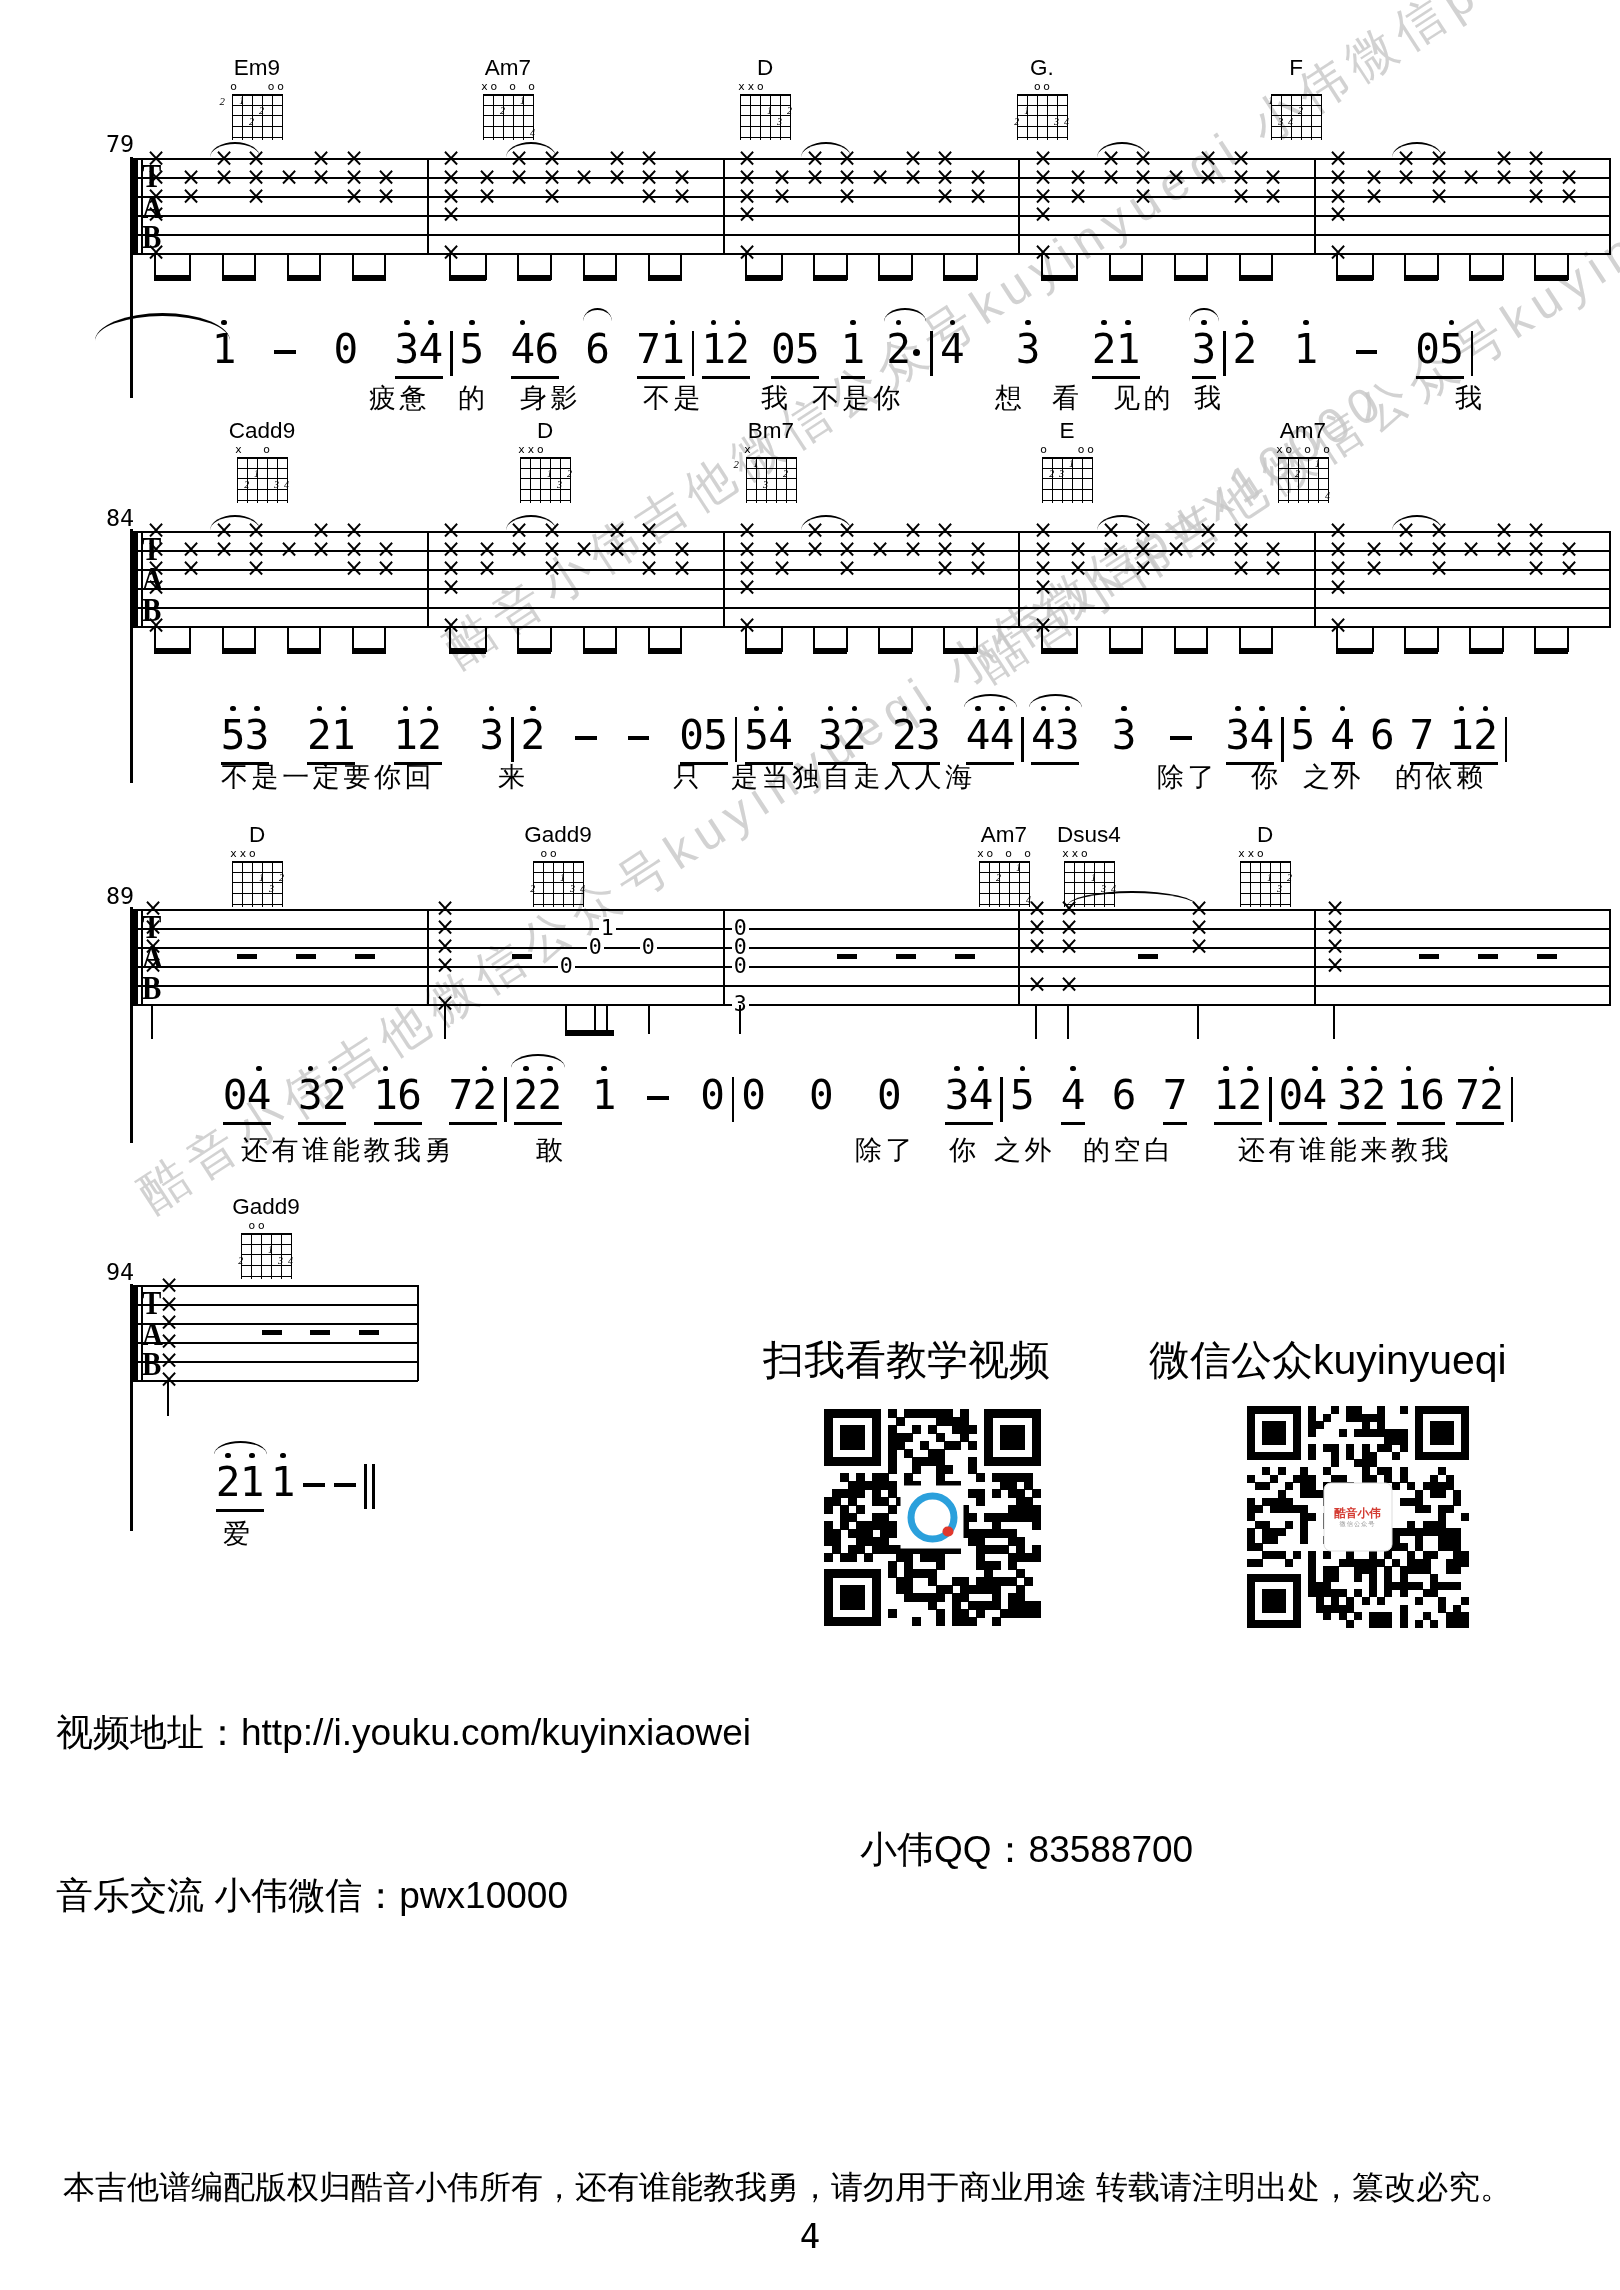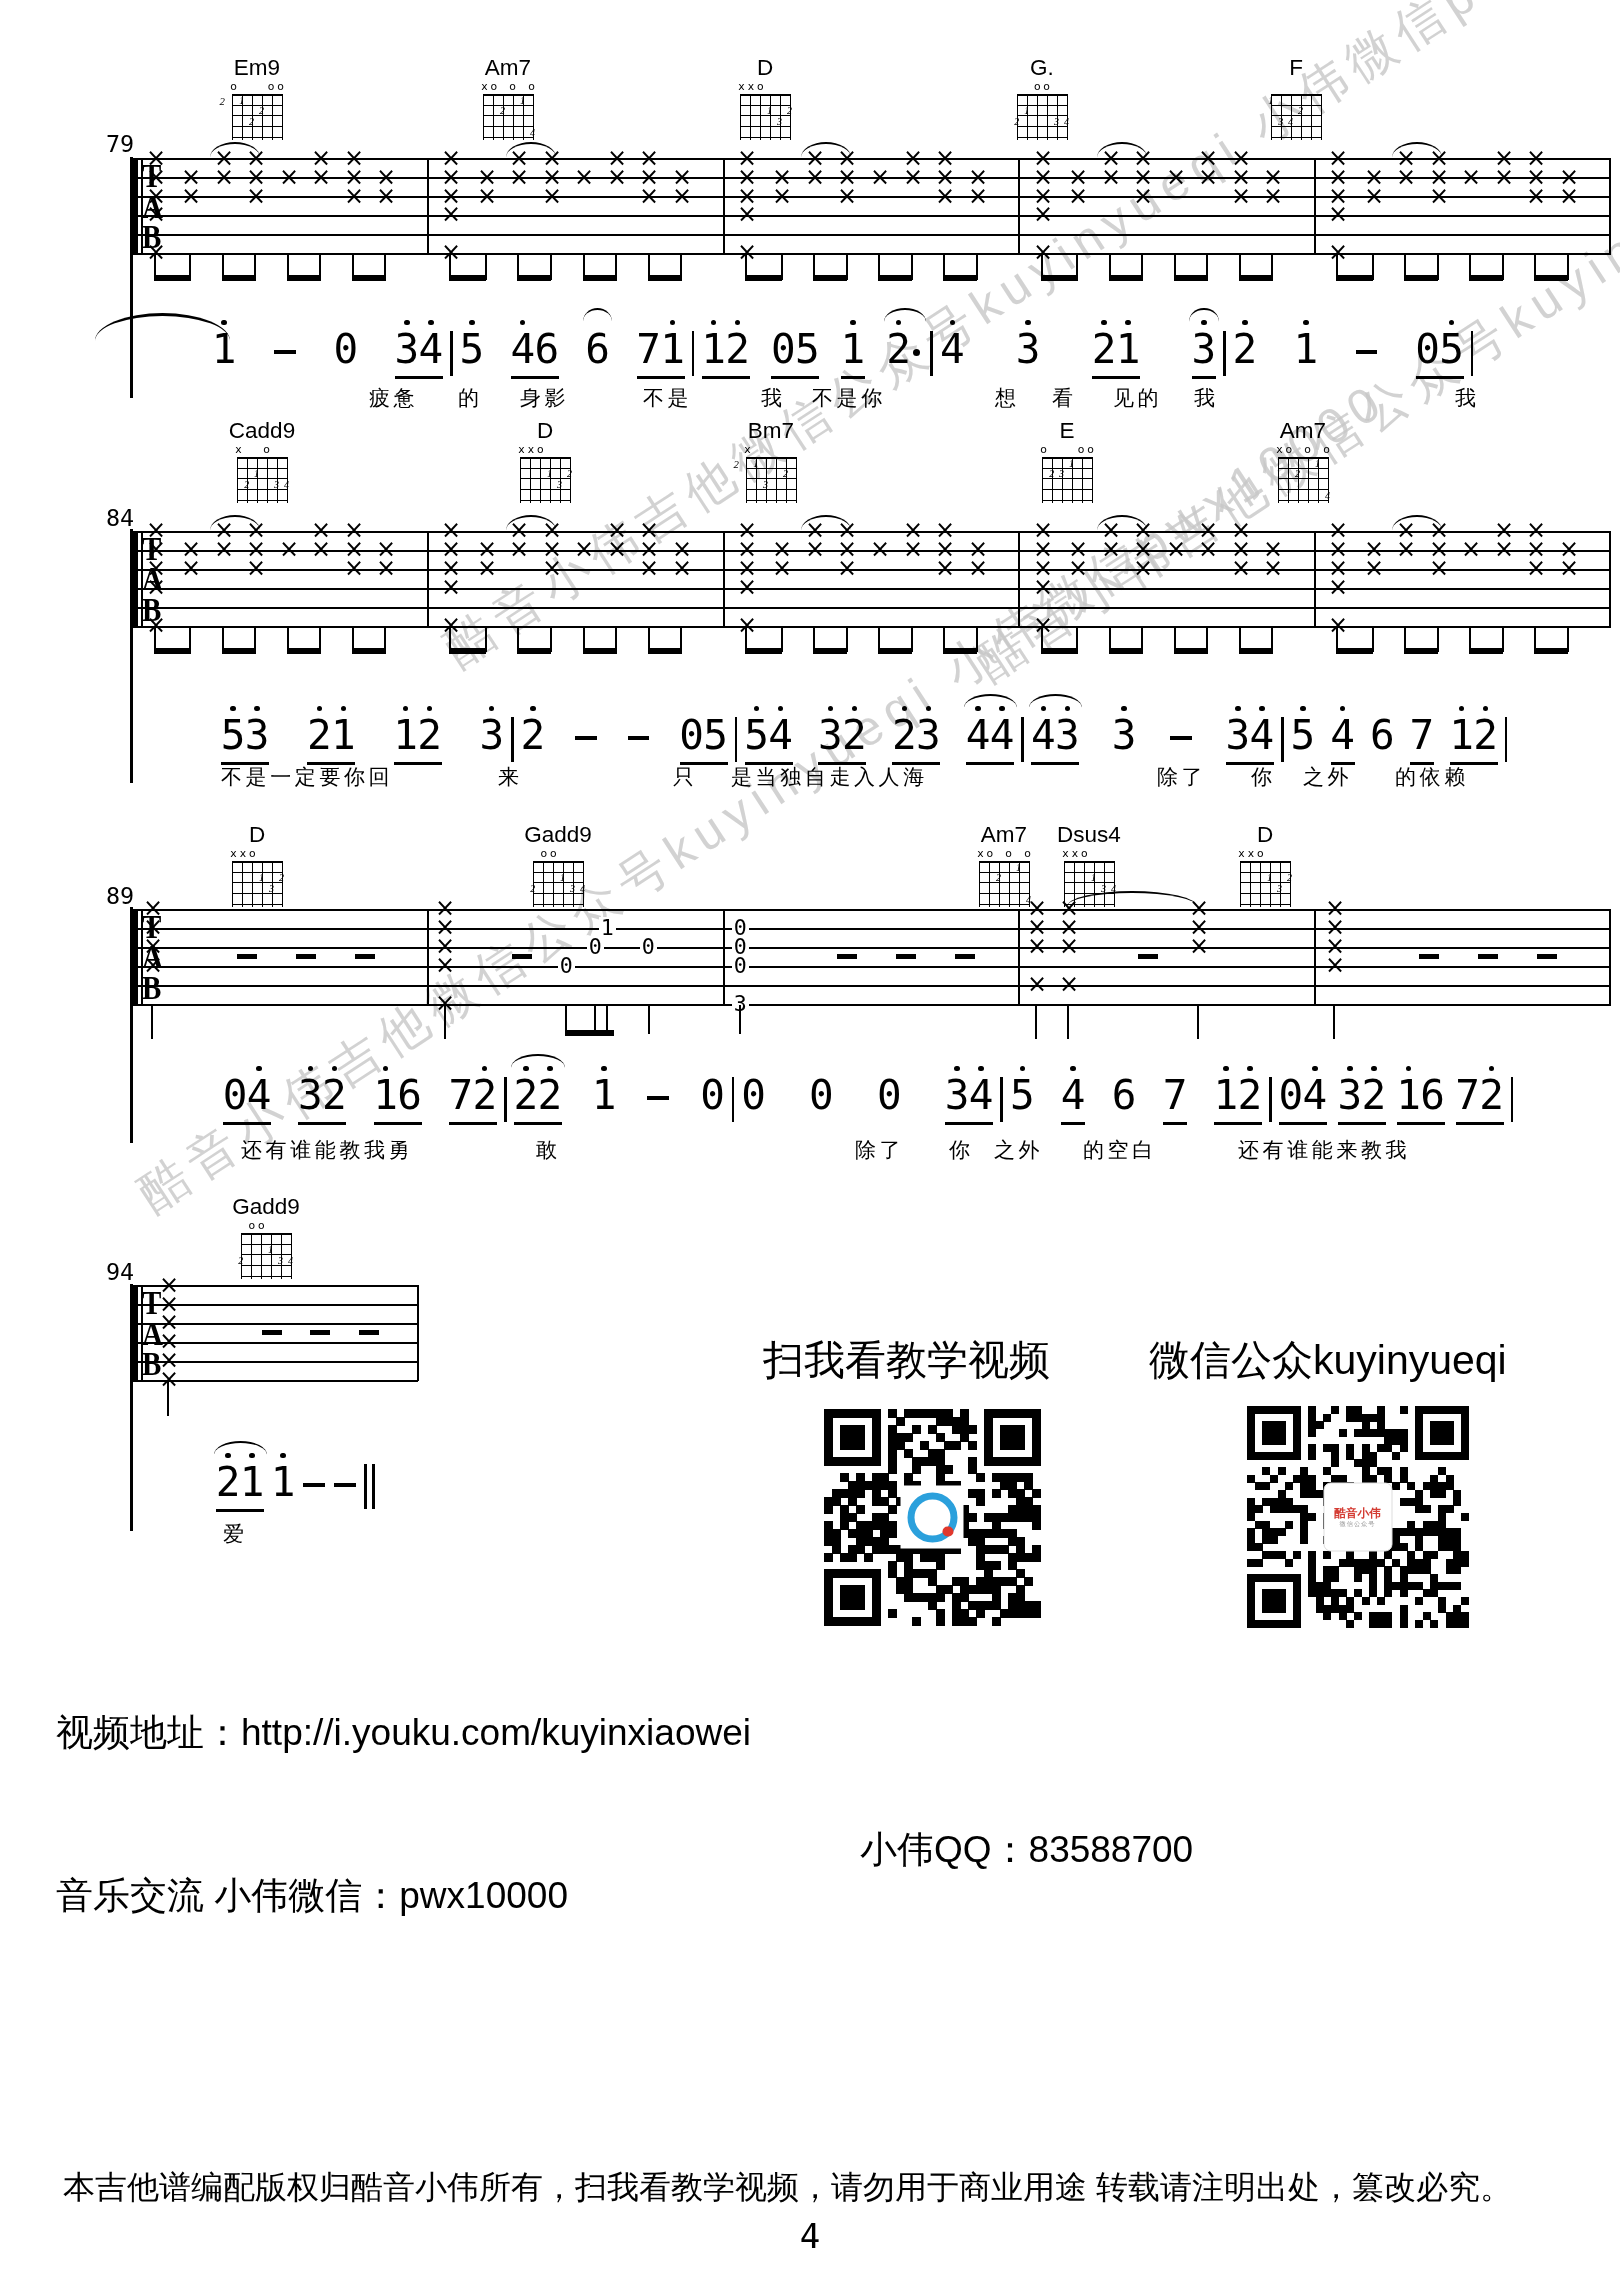--- a/index.html
+++ b/index.html
@@ -47,21 +47,21 @@
   .jn.d .jdot{visibility:visible;}
   .jd{font-size:41px;line-height:45px;font-family:"DejaVu Sans Mono",monospace;}
   .jdashbar{width:21.6px;height:4.5px;background:#000;margin-top:22.5px;}
   .jaftdot{width:7.2px;height:7.2px;border-radius:3.6px;background:#000;margin-top:21.6px;}
   .jarc{position:absolute;top:-11.7px;left:-2.7px;right:-2.7px;height:11.7px;border-top:2.7px solid #000;
         border-radius:50% 50% 0 0/100% 100% 0 0;}
   .jbar{width:2.7px;height:45px;background:#000;margin-top:10.8px;flex:none;}
   .jbar.sp{margin-left:5.4px;}
   .leadarc{position:absolute;height:25px;border-top:3.6px solid #000;
            border-radius:50% 50% 0 0/100% 100% 0 0;z-index:1;}
-  .lyr{position:absolute;font-size:21px;line-height:32px;letter-spacing:3.6px;white-space:nowrap;z-index:1;}
+  .lyr{position:absolute;font-size:27px;line-height:32px;letter-spacing:3.6px;white-space:nowrap;z-index:1;}
   .teach{position:absolute;font-size:41px;line-height:43px;white-space:nowrap;z-index:1;}
   .info{position:absolute;font-size:37px;line-height:40px;white-space:nowrap;z-index:1;}
   .qr{position:absolute;z-index:1;}
   .qm{position:absolute;background:#000;}
   .qbadge{position:absolute;left:50%;top:50%;transform:translate(-50%,-50%);background:#fff;
           display:flex;align-items:center;justify-content:center;flex-direction:column;}
   .youku-ring{width:36px;height:36px;border:7.2px solid #2ba0dc;border-radius:50%;position:relative;}
   .youku-dot{position:absolute;right:-3.6px;bottom:-1.8px;width:10.8px;height:10.8px;border-radius:50%;
              background:#e0382d;}
   .kuyin-txt{font-size:11.7px;font-weight:bold;color:#d43c33;line-height:13.5px;}
@@ -69,21 +69,21 @@
   .copyright{position:absolute;font-size:32px;line-height:36px;white-space:nowrap;z-index:1;}
   .pagenum{position:absolute;left:0;width:1620px;text-align:center;font-size:34px;
            font-family:"DejaVu Sans Mono",monospace;z-index:1;}
 </style>
 </head>
 <body>
 
 <div id="sheet">
   <div class="teach" style="left:763px;top:1339px;">扫我看教学视频</div>
   <div class="teach" style="left:1149px;top:1339px;">微信公众kuyinyueqi</div>
-  <div class="copyright" style="left:63px;top:2169px;">本吉他谱编配版权归酷音小伟所有，扫我看教学视频，请勿用于商业用途 转载请注明出处，篡改必究。</div>
+  <div class="copyright" style="left:63px;top:2169px;">本吉他谱编配版权归酷音小伟所有，还有谁能教我勇，请勿用于商业用途 转载请注明出处，篡改必究。</div>
   <div class="pagenum" style="top:2216px;">4</div>
 <div class="wm" style="left: 450px; top: 621px; color: rgb(200, 200, 200);">酷音小伟吉他微信公众号kuyinyueqi 小伟微信pwx10000</div>
     <div class="wm" style="left: 144px; top: 1166px; color: rgb(200, 200, 200);">酷音小伟吉他微信公众号kuyinyueqi 小伟微信pwx10000</div>
     <div class="wm" style="left: 981px; top: 635px; color: rgb(200, 200, 200);">酷音小伟吉他微信公众号kuyinyueqi 小伟微信pwx10000</div>
     <div class="sysline" style="left: 130px; top: 157px; height: 241px;"></div>
     <div class="mnum" style="left: 106px; top: 130px;">79</div>
     <div class="chord" style="left: 212px; top: 56px;">
       <div class="cname">Em9</div>
       <div class="cmarkers">
         <span>o</span>

